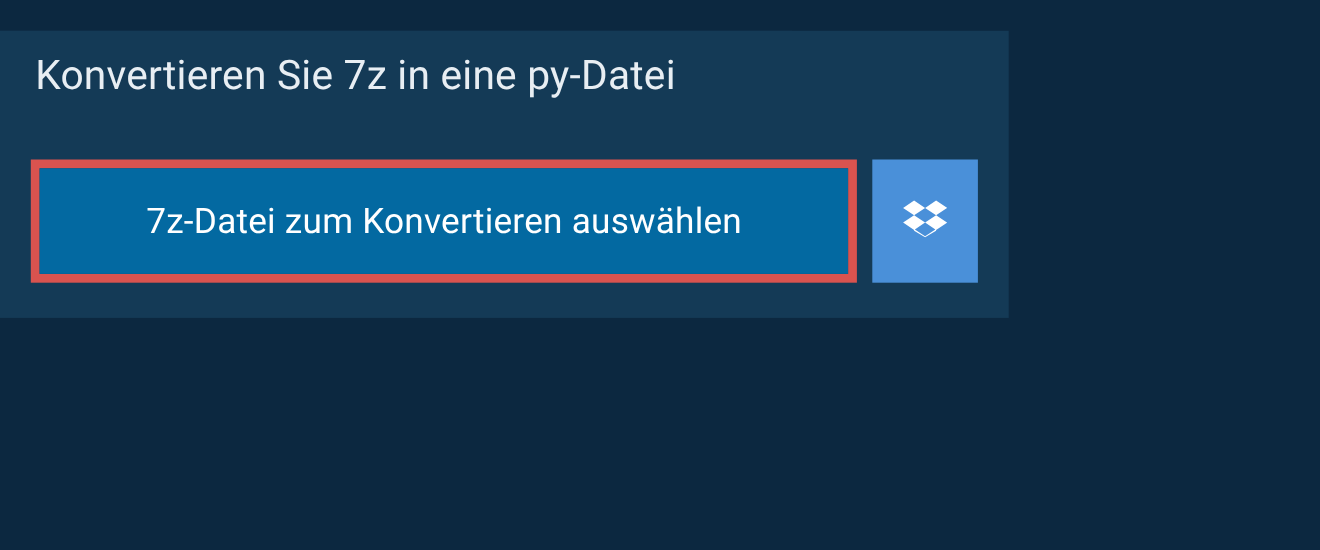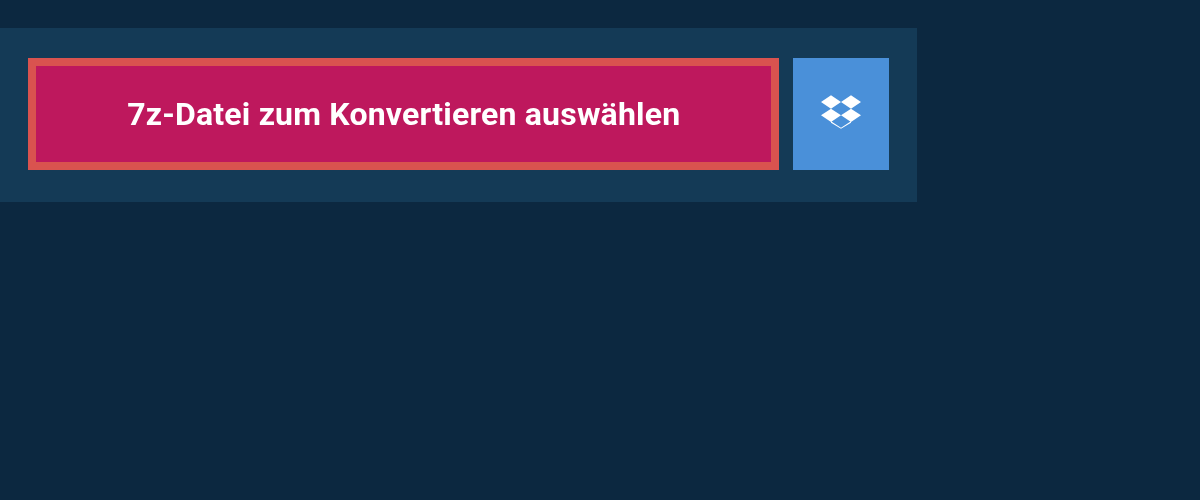--- a/index.html
+++ b/index.html
@@ -35,24 +35,24 @@
       padding: 30px 28px 32px 28px;
       gap: 14px;
       align-items: stretch;
     }
     .select-button-frame {
       border: 8px solid #d9534f;
       display: flex;
       width: 755px;
     }
     .select-button {
-      background-color: #be185d;
+      background-color: #0369a1;
       color: #ffffff;
       font-size: 32px;
-      font-weight: 700;
+      font-weight: 400;
       display: flex;
       align-items: center;
       justify-content: center;
       width: 100%;
       height: 96px;
       cursor: pointer;
       letter-spacing: 0.2px;
     }
     .dropbox-button {
       background-color: #4a90d9;
@@ -65,20 +65,23 @@
     .dropbox-button svg {
       width: 40px;
       height: 40px;
       fill: #ffffff;
     }
   </style>
 </head>
 <body>
 
 <div class="panel">
+  <div class="heading-wrap">
+    <h1 class="heading">Konvertieren Sie 7z in eine py-Datei</h1>
+  </div>
   <div class="button-row">
     <div class="select-button-frame">
       <div class="select-button">
         <span>7z-Datei zum Konvertieren auswählen</span>
       </div>
     </div>
     <div class="dropbox-button">
       <span>
         <svg viewBox="0 0 24 24" xmlns="http://www.w3.org/2000/svg">
           <path d="M6 2L0 6l6 4-6 4 6 4 6-4 6 4 6-4-6-4 6-4-6-4-6 4-6-4zm6 4l6 4-6 4-6-4 6-4zm-6 12.5l6 3.5 6-3.5v-1l-6 4-6-4v1z"></path>

